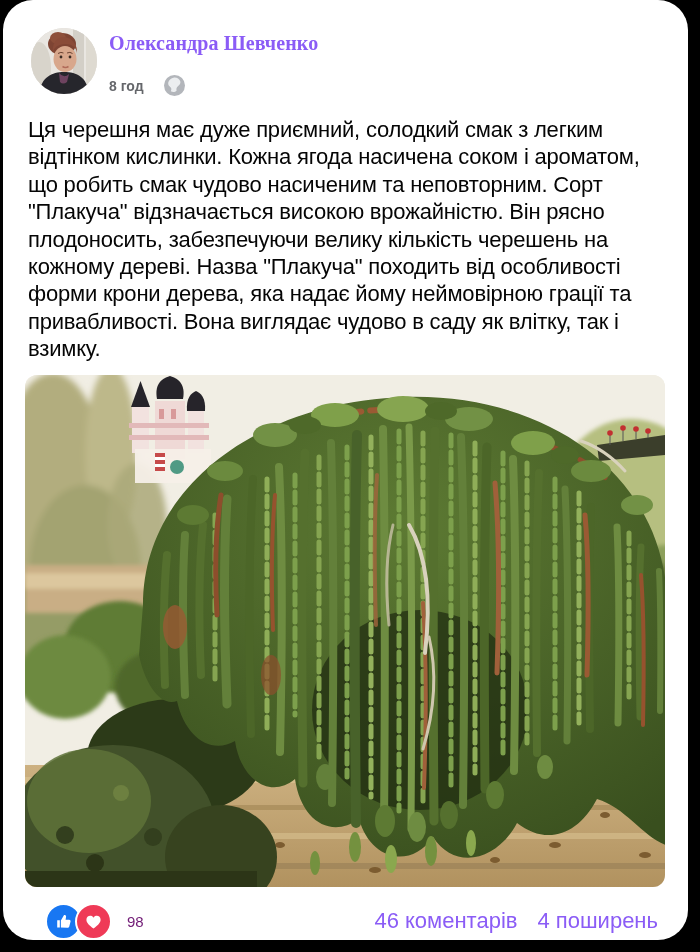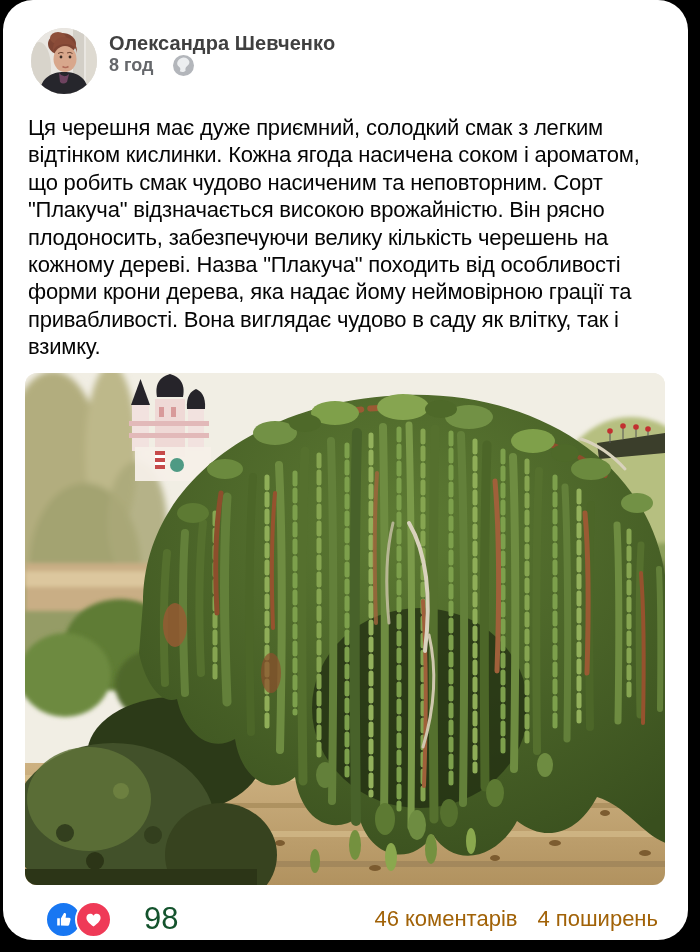--- a/index.html
+++ b/index.html
@@ -5,41 +5,41 @@
   html,body{margin:0;padding:0;width:700px;height:952px;background:#000;overflow:hidden;
     font-family:"Liberation Sans", sans-serif;}
   .page{position:relative;width:700px;height:952px;background:#000;}
   .card{position:absolute;left:3px;top:0;right:12px;bottom:12px;background:#fff;
     border-radius:30px;overflow:hidden;}
   
   .hdr{display:flex;align-items:flex-start;padding:28px 24px 0 28px;}
   .avatar{width:66px;height:66px;border-radius:50%;overflow:hidden;flex:0 0 auto;background:#dedad2;}
   .avatar svg{display:block;}
   .meta{margin-left:12px;padding-top:4px;}
-  .author{font-size:20px;font-weight:700;color:#404040;letter-spacing:.1px;}
-  .sub{display:flex;align-items:center;gap:20px;margin-top:0;color:#65676b;
-    font-size:18px;font-weight:600;}
+  .author{font-size:20px;font-weight:700;color:#8b5cf6;letter-spacing:.1px;font-family:Liberation Serif, serif;}
+  .sub{display:flex;align-items:center;gap:20px;margin-top:20px;color:#65676b;
+    font-size:14px;font-weight:600;}
   .globe{width:21px;height:21px;display:inline-block;}
   
   .body-text{margin:20px 24px 0 25px;font-size:22px;line-height:27.4px;color:#050505;
     letter-spacing:-0.2px;white-space:pre-line;}
   
   .photo{margin:12px 23px 0 22px;height:512px;border-radius:12px;overflow:hidden;
     background:#f1eee4;position:relative;}
   .photo svg{display:block;width:100%;height:100%;}
   
   .ftr{display:flex;align-items:center;justify-content:space-between;
     padding:16px 30px 0 42px;}
   .rx-wrap{display:flex;align-items:center;}
   .rx{width:37px;height:37px;border-radius:50%;border:2px solid #fff;box-sizing:border-box;
     display:flex;align-items:center;justify-content:center;position:relative;}
   .rx.like{background:#1877f2;z-index:1;}
   .rx.love{background:#ef3a57;margin-left:-7px;z-index:2;}
-  .rx-count{margin-left:32px;font-size:31px;color:#14532d;}
-  .counts{display:flex;gap:20px;font-size:22px;color:#a16207;}
+  .rx-count{margin-left:15px;font-size:15px;color:#701a75;}
+  .counts{display:flex;gap:20px;font-size:22px;color:#8b5cf6;}
 </style>
 </head>
 <body>
 
 <div class="page">
   <div class="card">
 
     <div class="hdr">
       <div class="avatar">
         <svg viewBox="0 0 66 66" width="66" height="66">

